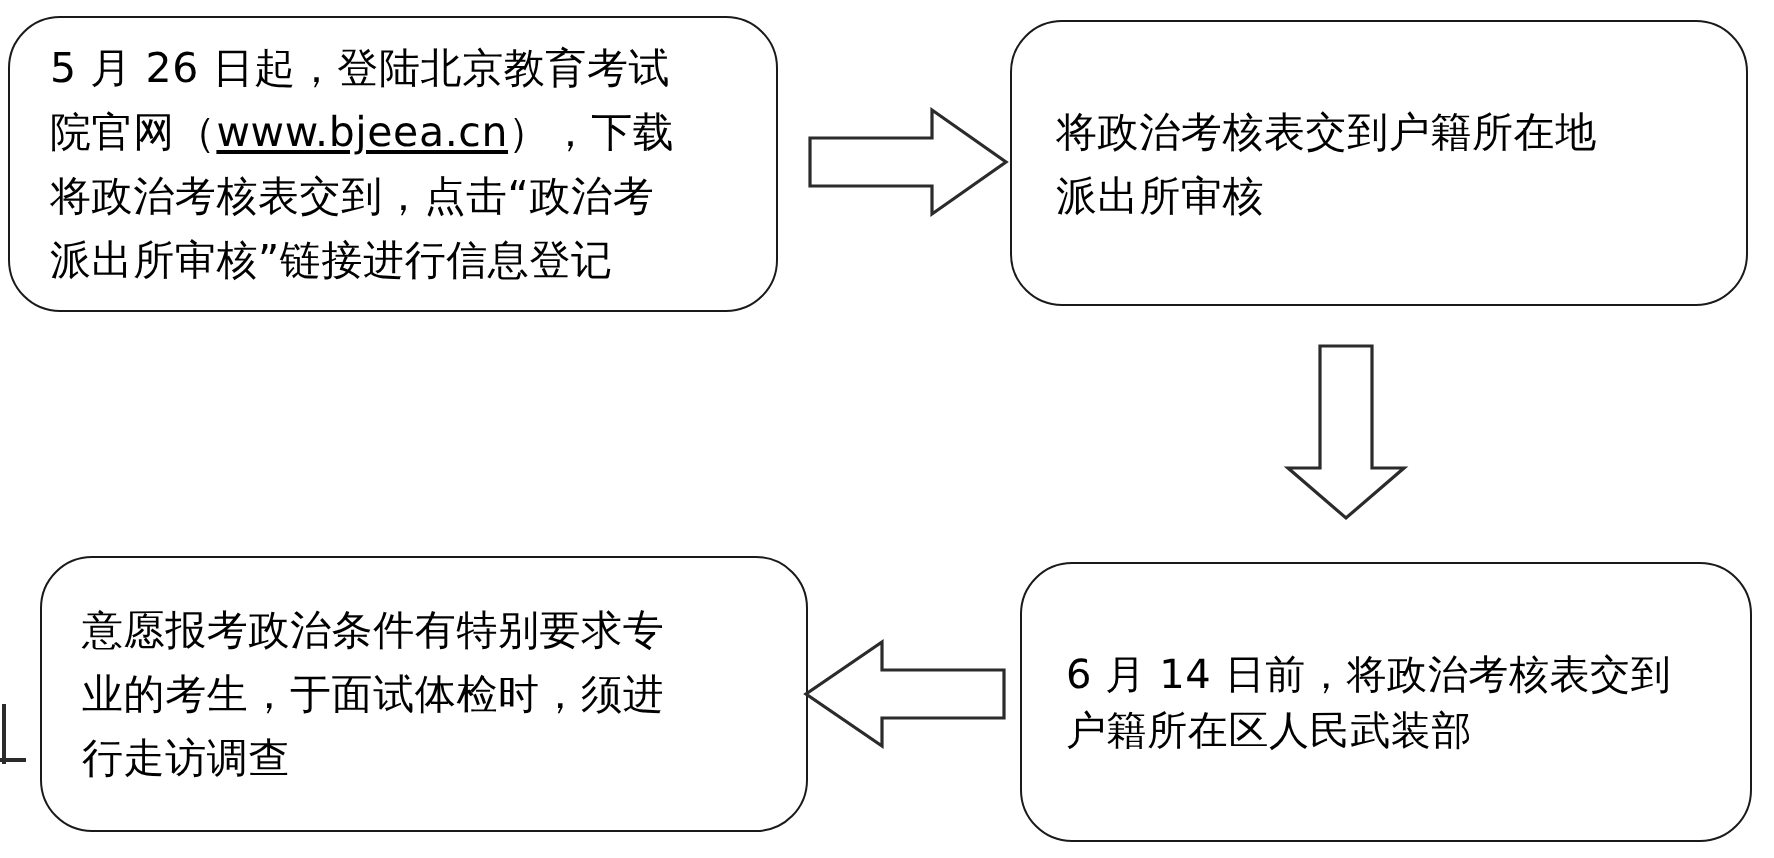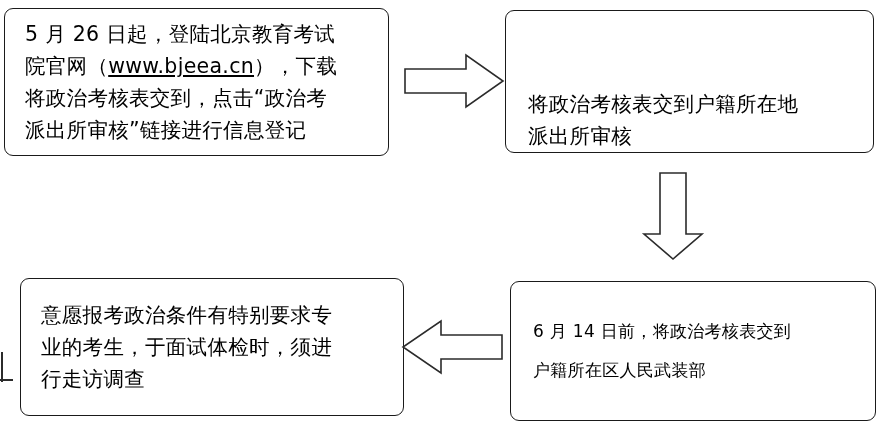--- a/index.html
+++ b/index.html
@@ -14,48 +14,48 @@
     position: relative;
     width: 887px;
     height: 429px;
     background: #ffffff;
     overflow: hidden;
   }
   .node {
     position: absolute;
     box-sizing: border-box;
     border: 1.6px solid #1a1a1a;
-    border-radius: 9px;
+    border-radius: 26px;
     background: #ffffff;
     display: flex;
     align-items: center;
     justify-content: flex-start;
   }
   .node-text {
     font-size: 20.5px;
     line-height: 32px;
     color: #000000;
     letter-spacing: 0.3px;
     white-space: pre-line;
     text-align: left;
   }
   .node-text .u {
     text-decoration: underline;
     text-underline-offset: 2px;
     text-align: center;
   }
   #node-top-left   { left: 4px;   top: 8px;   width: 385px; height: 148px; }
-  #node-top-right  { left: 505px; top: 10px;  width: 369px; height: 143px; align-items: flex-end; }
+  #node-top-right  { left: 505px; top: 10px;  width: 369px; height: 143px; }
   #node-bot-left   { left: 20px;   top: 278px; width: 384px; height: 138px; }
   #node-bot-right  { left: 510px; top: 281px; width: 366px; height: 140px; }
 
   #node-top-left  .node-text { padding: 0 14px 0 20px; }
   #node-top-right .node-text { padding: 0 14px 0 22px; }
   #node-bot-left  .node-text { padding: 0 14px 0 20px; }
-  #node-bot-right .node-text { padding: 0 14px 0 22px; font-size: 17px; line-height: 39px; }
+  #node-bot-right .node-text { padding: 0 14px 0 22px; font-size: 20px; line-height: 28px; }
 
   .arrow {
     position: absolute;
   }
   .arrow svg { display: block; overflow: visible; }
   .arrow-body {
     fill: #ffffff;
     stroke: #2b2b2b;
     stroke-width: 1.6;
     stroke-linejoin: miter;

